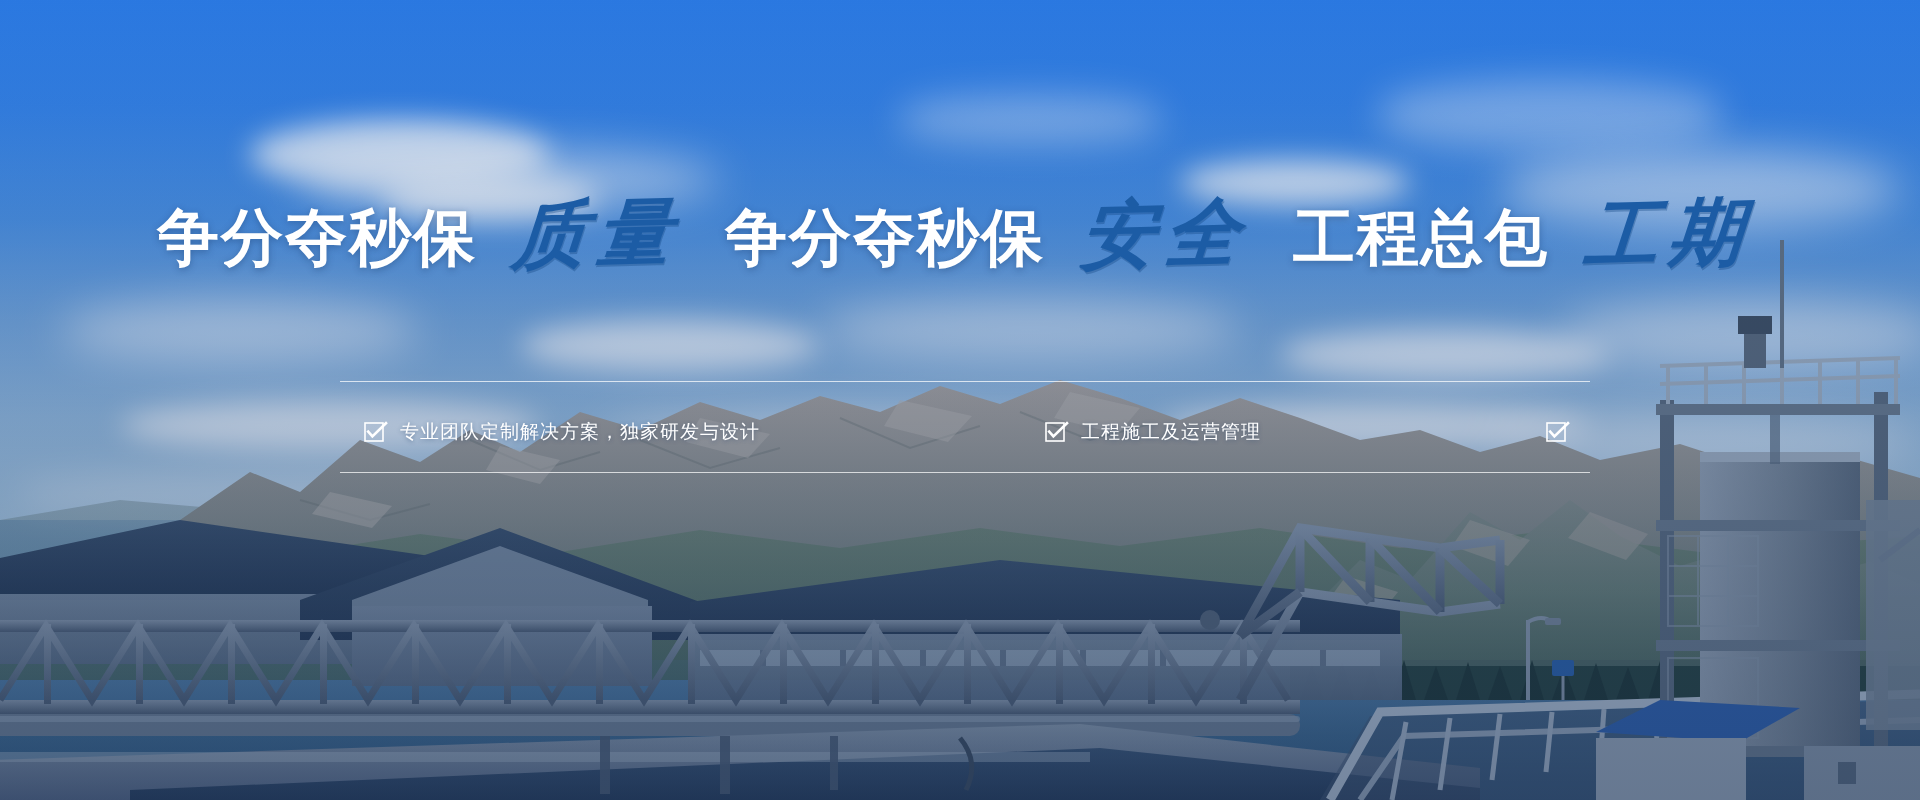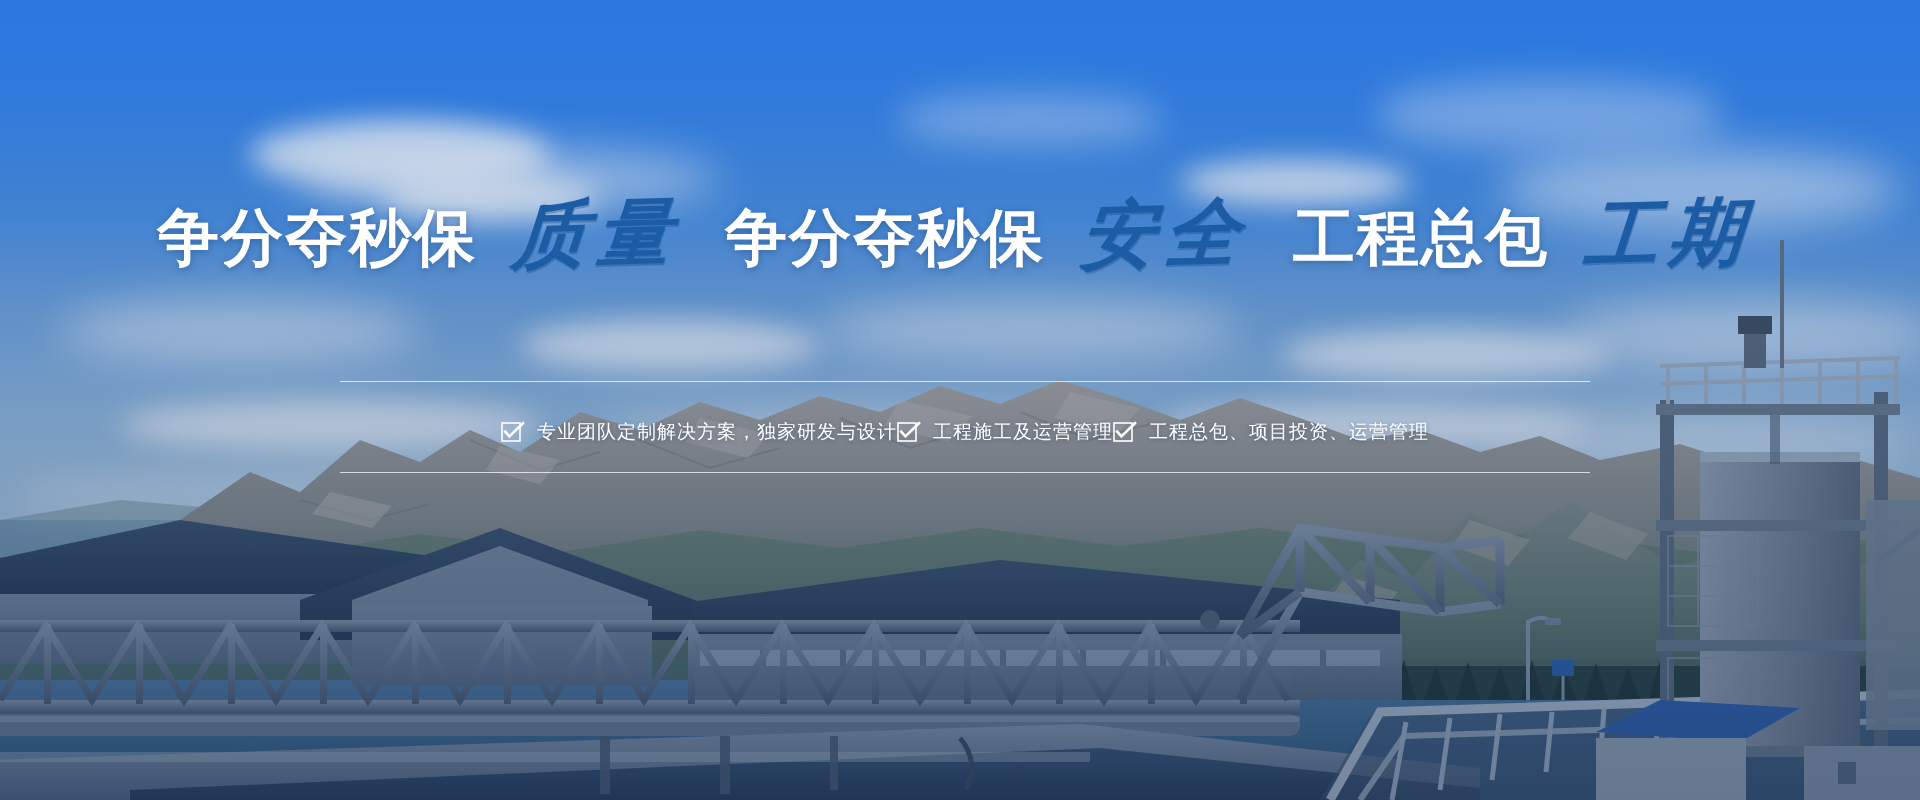--- a/index.html
+++ b/index.html
@@ -50,21 +50,21 @@
   .gap-m { display:inline-block; width:34px; }
 
   
   .rule { position:absolute; height:1px; background:rgba(255,255,255,.72); left:340px; width:1250px; }
   .rule.top { top:381px; }
   .rule.bot { top:472px; }
 
   
   .features {
     position:absolute; left:340px; top:392px; width:1250px; height:80px;
-    display:flex; align-items:center; justify-content:center;
+    display:flex; align-items:center; justify-content:space-between;
     padding:0 24px 0 24px;
   }
   .feature { display:flex; align-items:center; gap:16px; }
   .chk { position:relative; width:20px; height:20px; flex:0 0 auto; }
   .chk svg { display:block; overflow:visible; }
   .feat-label {
     color:#ffffff; font-size:19px; letter-spacing:1px; white-space:nowrap;
     font-family:"DejaVu Sans","Liberation Sans",sans-serif;
     text-shadow:0 1px 4px rgba(25,55,100,.45);
   }
@@ -380,18 +380,17 @@
         <span class="feat-label">工程施工及运营管理</span>
       </div>
 
       <div class="feature">
         <span class="chk">
           <svg width="20" height="20" viewBox="0 0 20 20" xmlns="http://www.w3.org/2000/svg">
             <rect x="1" y="1" width="18" height="18" fill="none" stroke="#ffffff" stroke-width="1.6"></rect>
             <path d="M4.2 9.6 L8.4 14.4 L22 1.2" fill="none" stroke="#ffffff" stroke-width="2.6" stroke-linecap="square"></path>
           </svg>
         </span>
-        <span class="feat-label">工程总包、项目投资、运营管理</span>
       </div>
 
     </div>
   </div>
 </div>
 
 </body></html>

